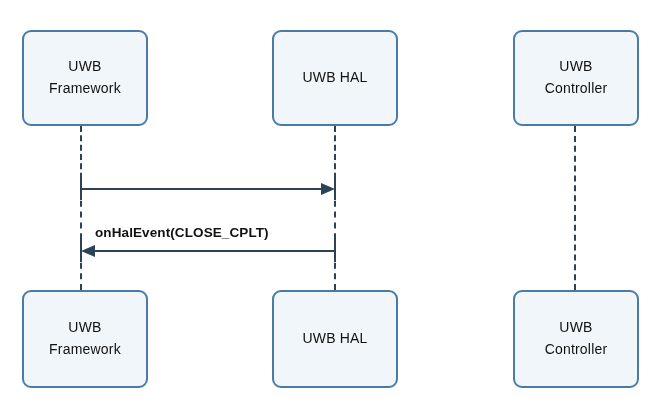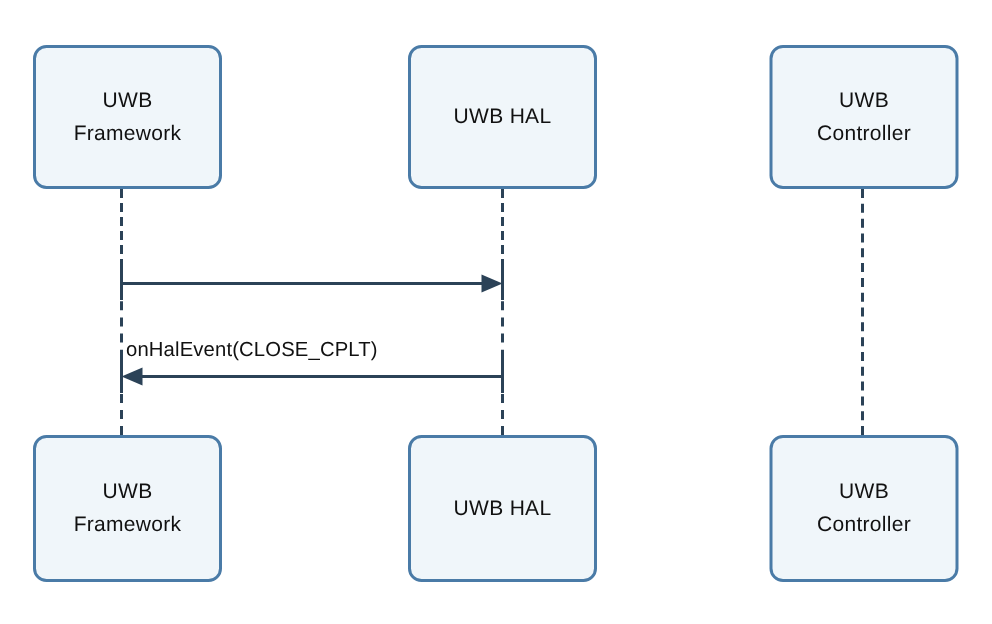--- a/index.html
+++ b/index.html
@@ -100,21 +100,21 @@
   <div class="lifeline-dash" style="left:334px; top:190px; height:60px;"></div>
   <div class="lifeline-dash" style="left:334px; top:252px; height:38px;"></div>
 
   <div class="lifeline-dash" style="left:574px; top:126px; height:164px;"></div>
 
   <div class="msg-tick" style="left:80px; top:176px; height:24px;"></div>
   <div class="msg-line" style="left:81px; top:188px; width:243px;"></div>
   <div class="arrowhead right" style="left:321px; top:183px;"></div>
   <div class="msg-tick" style="left:334px; top:176px; height:24px;"></div>
 
-  <div class="msg-label" style="left:84px; top:225px;">onHalEvent(CLOSE_CPLT)</div>
+  <div class="msg-label" style="left:95px; top:225px;font-weight:bold;">onHalEvent(CLOSE_CPLT)</div>
   <div class="msg-tick" style="left:334px; top:238px; height:24px;"></div>
   <div class="msg-line" style="left:92px; top:250px; width:243px;"></div>
   <div class="arrowhead left" style="left:81px; top:245px;"></div>
   <div class="msg-tick" style="left:80px; top:238px; height:24px;"></div>
 
   <div class="lifeline-box" style="left:22px; top:290px; width:126px; height:98px;">
     <span class="ln">UWB</span>
     <span class="ln">Framework</span>
   </div>
 

